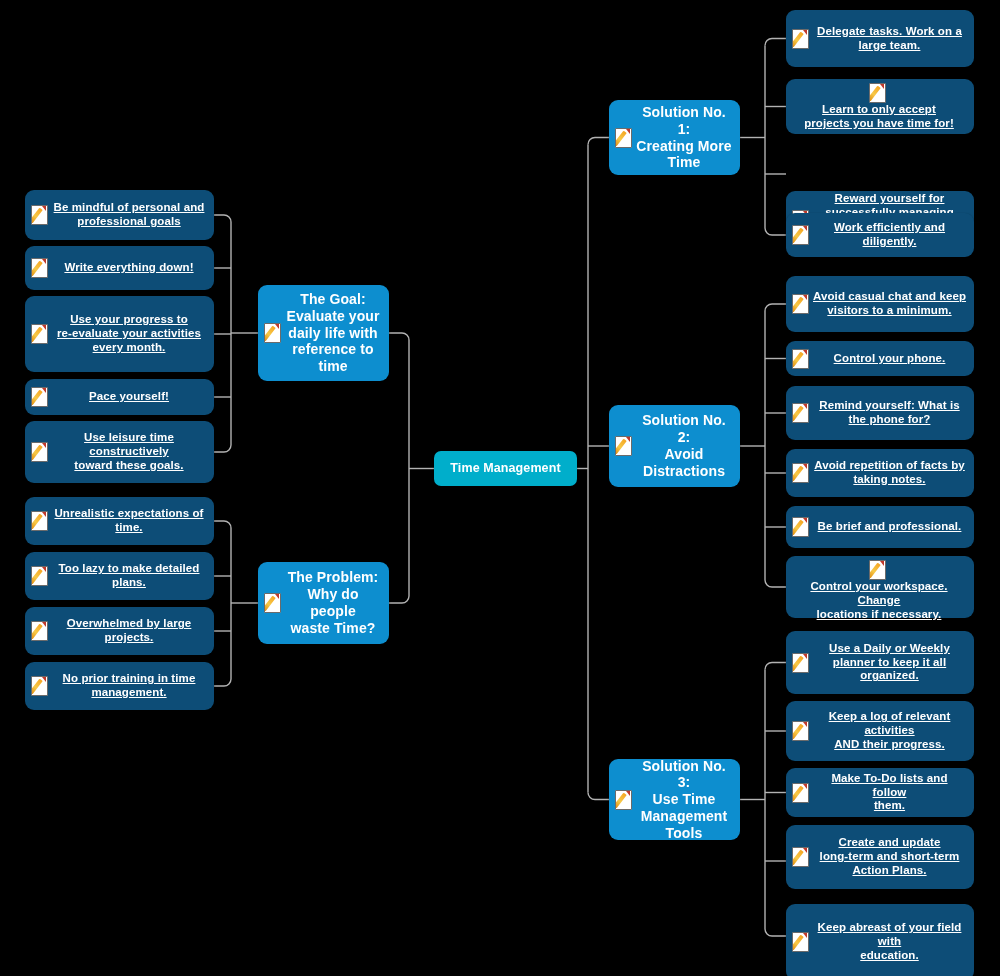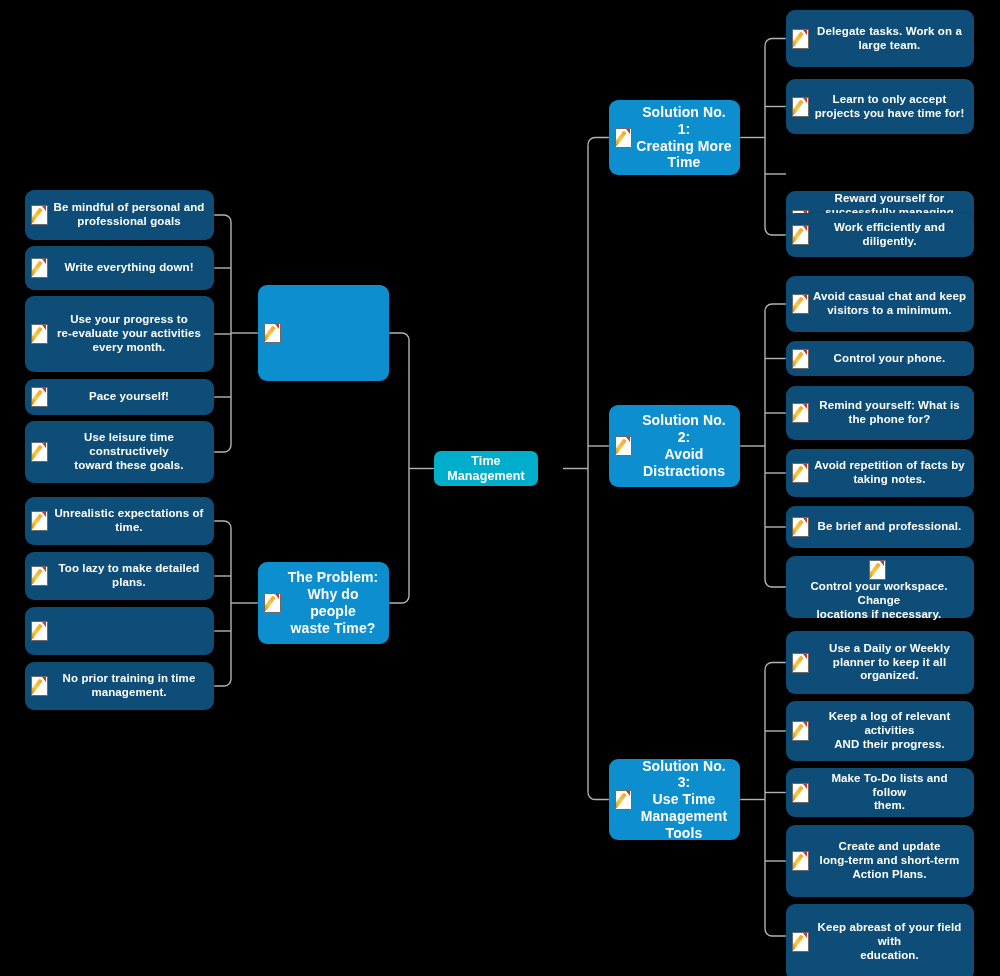--- a/index.html
+++ b/index.html
@@ -42,21 +42,21 @@
     color: #ffffff;
     font-weight: bold;
     line-height: 1.2;
     white-space: pre-line;
     letter-spacing: 0.1px;
   }
   .leaf {
     background: #0d4d77;
     font-size: 11.5px;
   }
-  .leaf .label { font-size: 11.5px; }
+  .leaf .label { font-size: 11.5px; text-decoration: underline; }
   .hub {
     background: #0d8ecf;
   }
   .hub .label { font-size: 14px; }
   .root {
     background: #00aecb;
     border-radius: 7px;
     justify-content: center;
     padding: 4px 10px;
   }
@@ -138,28 +138,33 @@
       <path d="M 765 580 A 7 7 0 0 0 772 587 L 786 587" fill="none" stroke="#b3b3b3" stroke-width="1.4" stroke-linejoin="round" stroke-linecap="butt"></path>
       <path d="M 765 669.5 L 765 929" fill="none" stroke="#b3b3b3" stroke-width="1.4" stroke-linejoin="round" stroke-linecap="butt"></path>
       <path d="M 740 799.5 L 765 799.5" fill="none" stroke="#b3b3b3" stroke-width="1.4" stroke-linejoin="round" stroke-linecap="butt"></path>
       <path d="M 765 669.5 A 7 7 0 0 1 772 662.5 L 786 662.5" fill="none" stroke="#b3b3b3" stroke-width="1.4" stroke-linejoin="round" stroke-linecap="butt"></path>
       <path d="M 765 731 L 786 731" fill="none" stroke="#b3b3b3" stroke-width="1.4" stroke-linejoin="round" stroke-linecap="butt"></path>
       <path d="M 765 792.5 L 786 792.5" fill="none" stroke="#b3b3b3" stroke-width="1.4" stroke-linejoin="round" stroke-linecap="butt"></path>
       <path d="M 765 861 L 786 861" fill="none" stroke="#b3b3b3" stroke-width="1.4" stroke-linejoin="round" stroke-linecap="butt"></path>
       <path d="M 765 929 A 7 7 0 0 0 772 936 L 786 936" fill="none" stroke="#b3b3b3" stroke-width="1.4" stroke-linejoin="round" stroke-linecap="butt"></path>
     </svg>
   <div id="nodes">
-      <div class="node root" style="left: 434px; top: 451px; width: 104px; height: 35px; border-radius: 7px;">
+      <div class="node root" style="left: 434px; top: 451px; width: 143px; height: 35px; border-radius: 7px;">
         <span class="label">Time Management</span>
       </div>
       <div class="node hub" style="left: 258px; top: 285px; width: 131px; height: 96px;">
         <span class="note-icon">
           <span class="pencil"></span>
           <span class="tip"></span>
         </span>
+        <span class="label">The Goal:
+Evaluate your
+daily life with
+reference to
+time</span>
       </div>
       <div class="node leaf" style="left: 25px; top: 190px; width: 189px; height: 50px;">
         <span class="note-icon">
           <span class="pencil"></span>
           <span class="tip"></span>
         </span>
         <span class="label">Be mindful of personal and
 professional goals</span>
       </div>
       <div class="node leaf" style="left: 25px; top: 246px; width: 189px; height: 44px;">
@@ -217,20 +222,22 @@
           <span class="tip"></span>
         </span>
         <span class="label">Too lazy to make detailed
 plans.</span>
       </div>
       <div class="node leaf" style="left: 25px; top: 607px; width: 189px; height: 48px;">
         <span class="note-icon">
           <span class="pencil"></span>
           <span class="tip"></span>
         </span>
+        <span class="label">Overwhelmed by large
+projects.</span>
       </div>
       <div class="node leaf" style="left: 25px; top: 662px; width: 189px; height: 48px;">
         <span class="note-icon">
           <span class="pencil"></span>
           <span class="tip"></span>
         </span>
         <span class="label">No prior training in time
 management.</span>
       </div>
       <div class="node hub" style="left: 609px; top: 100px; width: 131px; height: 75px;">
@@ -243,21 +250,21 @@
 Time</span>
       </div>
       <div class="node leaf" style="left: 786px; top: 10px; width: 188px; height: 57px;">
         <span class="note-icon">
           <span class="pencil"></span>
           <span class="tip"></span>
         </span>
         <span class="label">Delegate tasks.   Work on a
 large team.</span>
       </div>
-      <div class="node leaf" style="left: 786px; top: 79px; width: 188px; height: 55px;">
+      <div class="node leaf" style="left: 786px; top: 79px; width: 188px; height: 55px; flex-direction: column;">
         <span class="note-icon">
           <span class="pencil"></span>
           <span class="tip"></span>
         </span>
         <span class="label">Learn to only accept
 projects you have time for!</span>
       </div>
       <div class="node leaf" style="left: 786px; top: 145px; width: 188px; height: 58px; margin-top: 46px;">
         <span class="note-icon">
           <span class="pencil"></span>
@@ -360,21 +367,21 @@
 AND their progress.</span>
       </div>
       <div class="node leaf" style="left: 786px; top: 768px; width: 188px; height: 49px;">
         <span class="note-icon">
           <span class="pencil"></span>
           <span class="tip"></span>
         </span>
         <span class="label">Make To-Do lists and follow
 them.</span>
       </div>
-      <div class="node leaf" style="left: 786px; top: 825px; width: 188px; height: 72px;">
+      <div class="node leaf" style="left: 786px; top: 825px; width: 188px; height: 64px;">
         <span class="note-icon">
           <span class="pencil"></span>
           <span class="tip"></span>
         </span>
         <span class="label">Create and update
 long-term and short-term
 Action Plans.</span>
       </div>
       <div class="node leaf" style="left: 786px; top: 904px; width: 188px; height: 76px;">
         <span class="note-icon">

